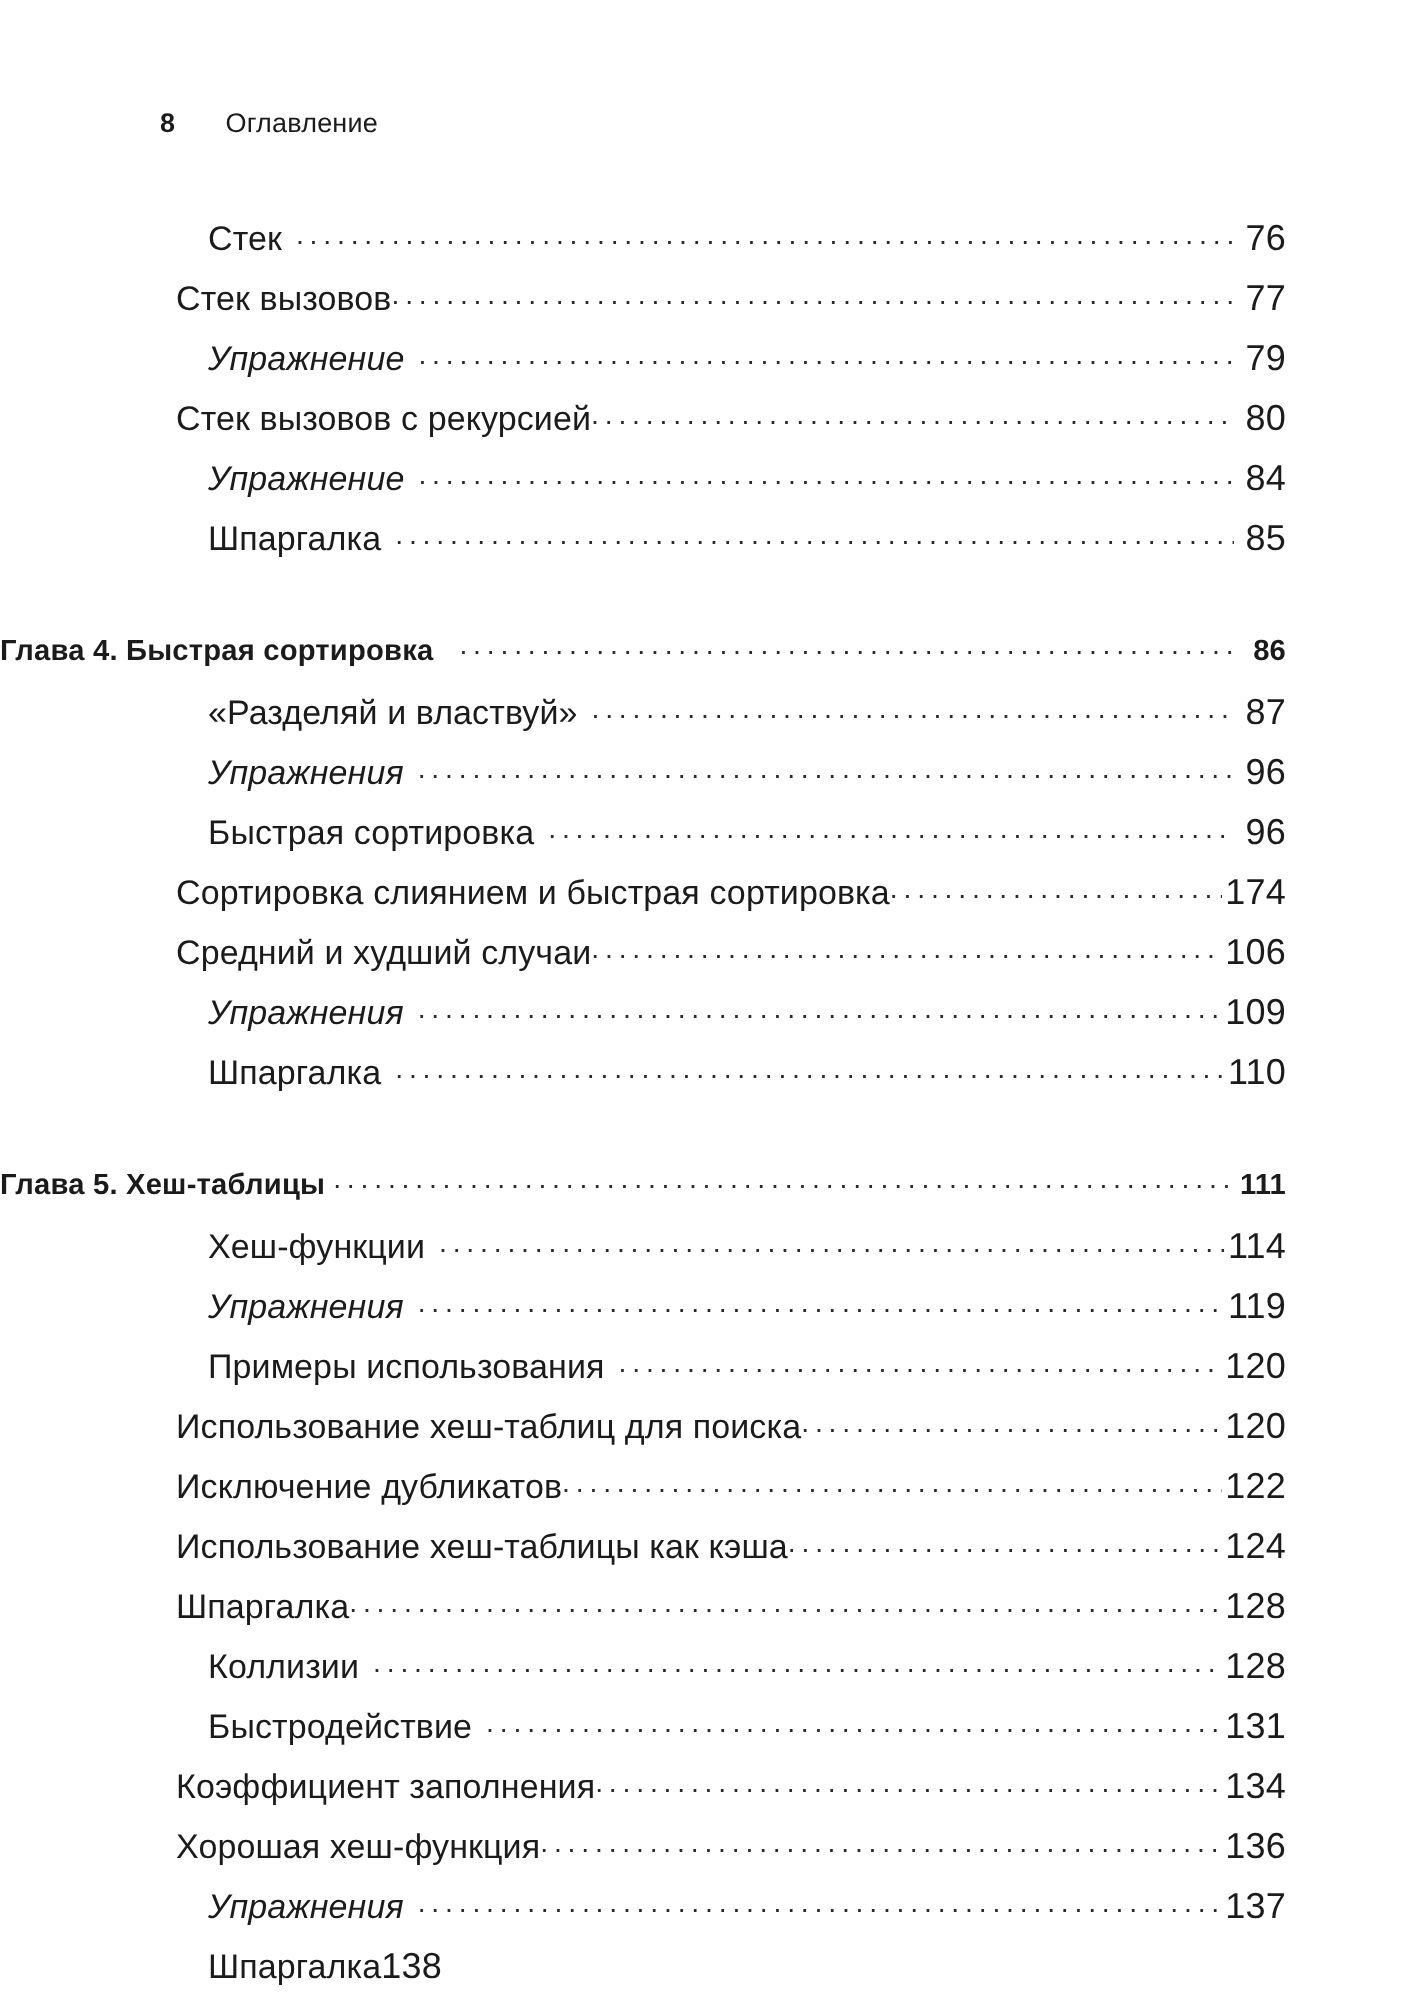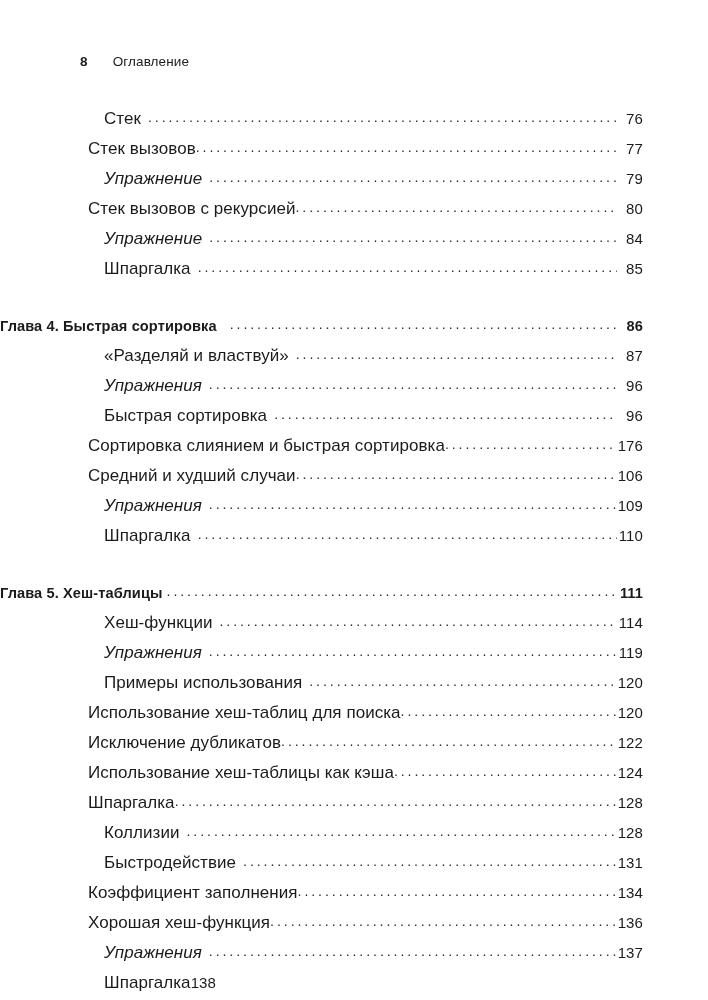--- a/index.html
+++ b/index.html
@@ -85,21 +85,21 @@
     bottom: 0;
     font-size: 14.2px;
     line-height: 1em;
     letter-spacing: 2.9px;
     color: #2a2a2a;
     white-space: nowrap;
   }
 
   .toc-row .pageno {
     flex: 0 0 auto;
-    font-size: 15px;
+    font-size: 18px;
     line-height: 30px;
     color: #1b1b1b;
     text-align: right;
     min-width: 24px;
     letter-spacing: 0.1px;
   }
 
   
   .lvl1 { padding-left: 104px; }
   .lvl1 .leader { margin-left: 7px; }
@@ -185,21 +185,21 @@
         <span class="pageno">96</span>
       </div>
       <div class="toc-row lvl1">
         <span class="label">Быстрая сортировка</span>
         <span class="leader"></span>
         <span class="pageno">96</span>
       </div>
       <div class="toc-row lvl2">
         <span class="label">Сортировка слиянием и быстрая сортировка</span>
         <span class="leader"></span>
-        <span class="pageno">176</span>
+        <span class="pageno">174</span>
       </div>
       <div class="toc-row lvl2">
         <span class="label">Средний и худший случаи</span>
         <span class="leader"></span>
         <span class="pageno">106</span>
       </div>
       <div class="toc-row lvl1 italic">
         <span class="label">Упражнения</span>
         <span class="leader"></span>
         <span class="pageno">109</span>

